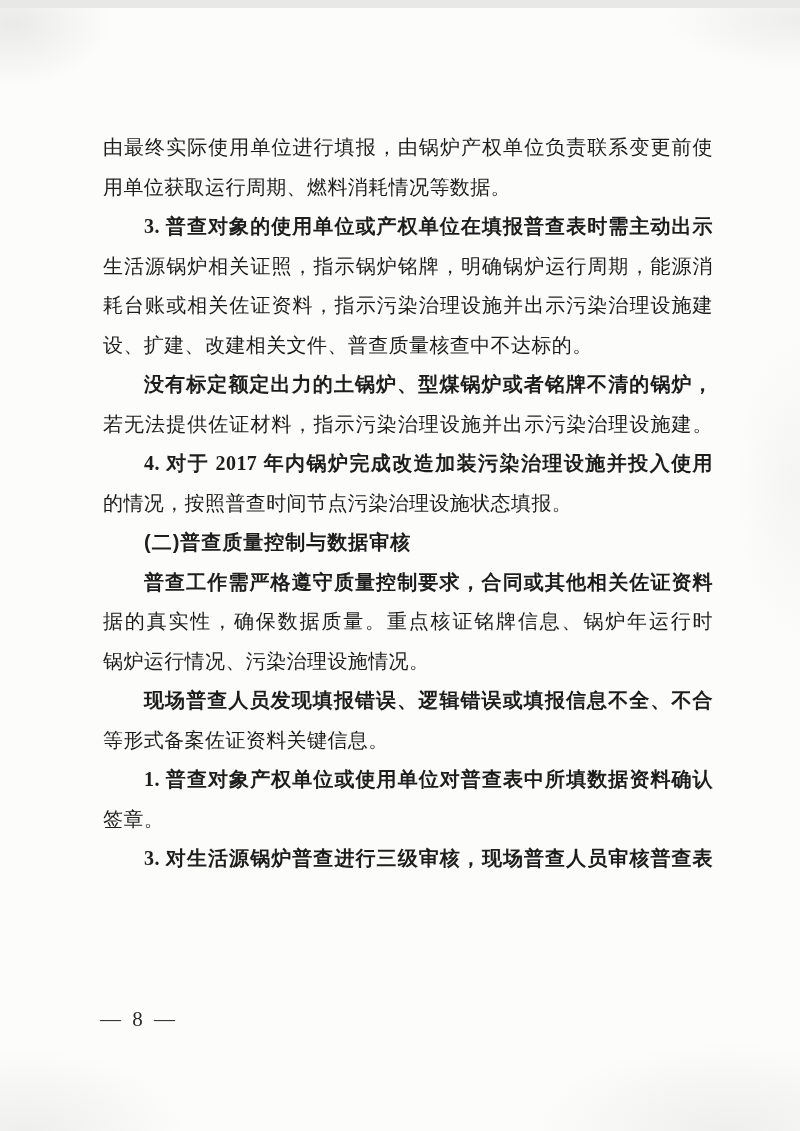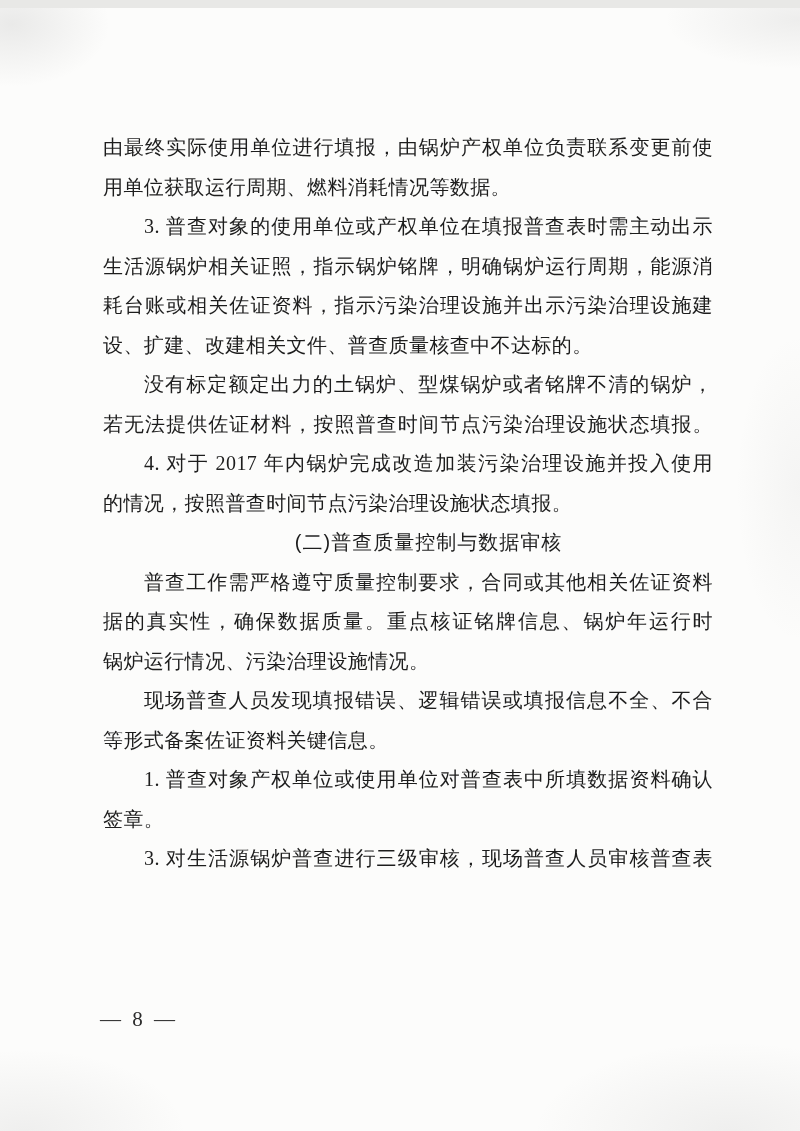--- a/index.html
+++ b/index.html
@@ -40,29 +40,29 @@
     overflow: hidden;
   }
   .line.fill {
     white-space: normal;
     text-align: justify;
     text-align-last: justify;
     -moz-text-align-last: justify;
   }
   .line.indent {
     padding-left: 41px;
+    font-weight: bold;
   }
   .line.indent.fill {
     width: 569px;
   }
   .line.bold {
-    font-weight: normal;
+    font-weight: bold;
     font-family: "Liberation Sans", "DejaVu Sans", sans-serif;
     letter-spacing: 1px;
-    text-align: center;
   }
   .page-number {
     position: absolute;
     left: 100px;
     top: 999px;
     font-size: 21px;
     letter-spacing: 3px;
     color: #2b2b2b;
   }
 </style>
@@ -71,21 +71,21 @@
 
 <div class="page">
   <div class="content" id="text-lines">
       <div class="line fill">由最终实际使用单位进行填报，由锅炉产权单位负责联系变更前使</div>
       <div class="line">用单位获取运行周期、燃料消耗情况等数据。</div>
       <div class="line indent fill">3. 普查对象的使用单位或产权单位在填报普查表时需主动出示</div>
       <div class="line fill">生活源锅炉相关证照，指示锅炉铭牌，明确锅炉运行周期，能源消</div>
       <div class="line fill">耗台账或相关佐证资料，指示污染治理设施并出示污染治理设施建</div>
       <div class="line">设、扩建、改建相关文件、普查质量核查中不达标的。</div>
       <div class="line indent fill">没有标定额定出力的土锅炉、型煤锅炉或者铭牌不清的锅炉，</div>
-      <div class="line fill">若无法提供佐证材料，按照普查时间节点污染治理设施状态填报。</div>
+      <div class="line fill">若无法提供佐证材料，指示污染治理设施并出示污染治理设施建。</div>
       <div class="line indent fill">4. 对于 2017 年内锅炉完成改造加装污染治理设施并投入使用</div>
       <div class="line">的情况，按照普查时间节点污染治理设施状态填报。</div>
       <div class="line indent bold">(二)普查质量控制与数据审核</div>
       <div class="line indent fill">普查工作需严格遵守质量控制要求，合同或其他相关佐证资料</div>
       <div class="line fill">据的真实性，确保数据质量。重点核证铭牌信息、锅炉年运行时间、</div>
       <div class="line">锅炉运行情况、污染治理设施情况。</div>
       <div class="line indent fill">现场普查人员发现填报错误、逻辑错误或填报信息不全、不合</div>
       <div class="line">等形式备案佐证资料关键信息。</div>
       <div class="line indent fill">1. 普查对象产权单位或使用单位对普查表中所填数据资料确认</div>
       <div class="line">签章。</div>

